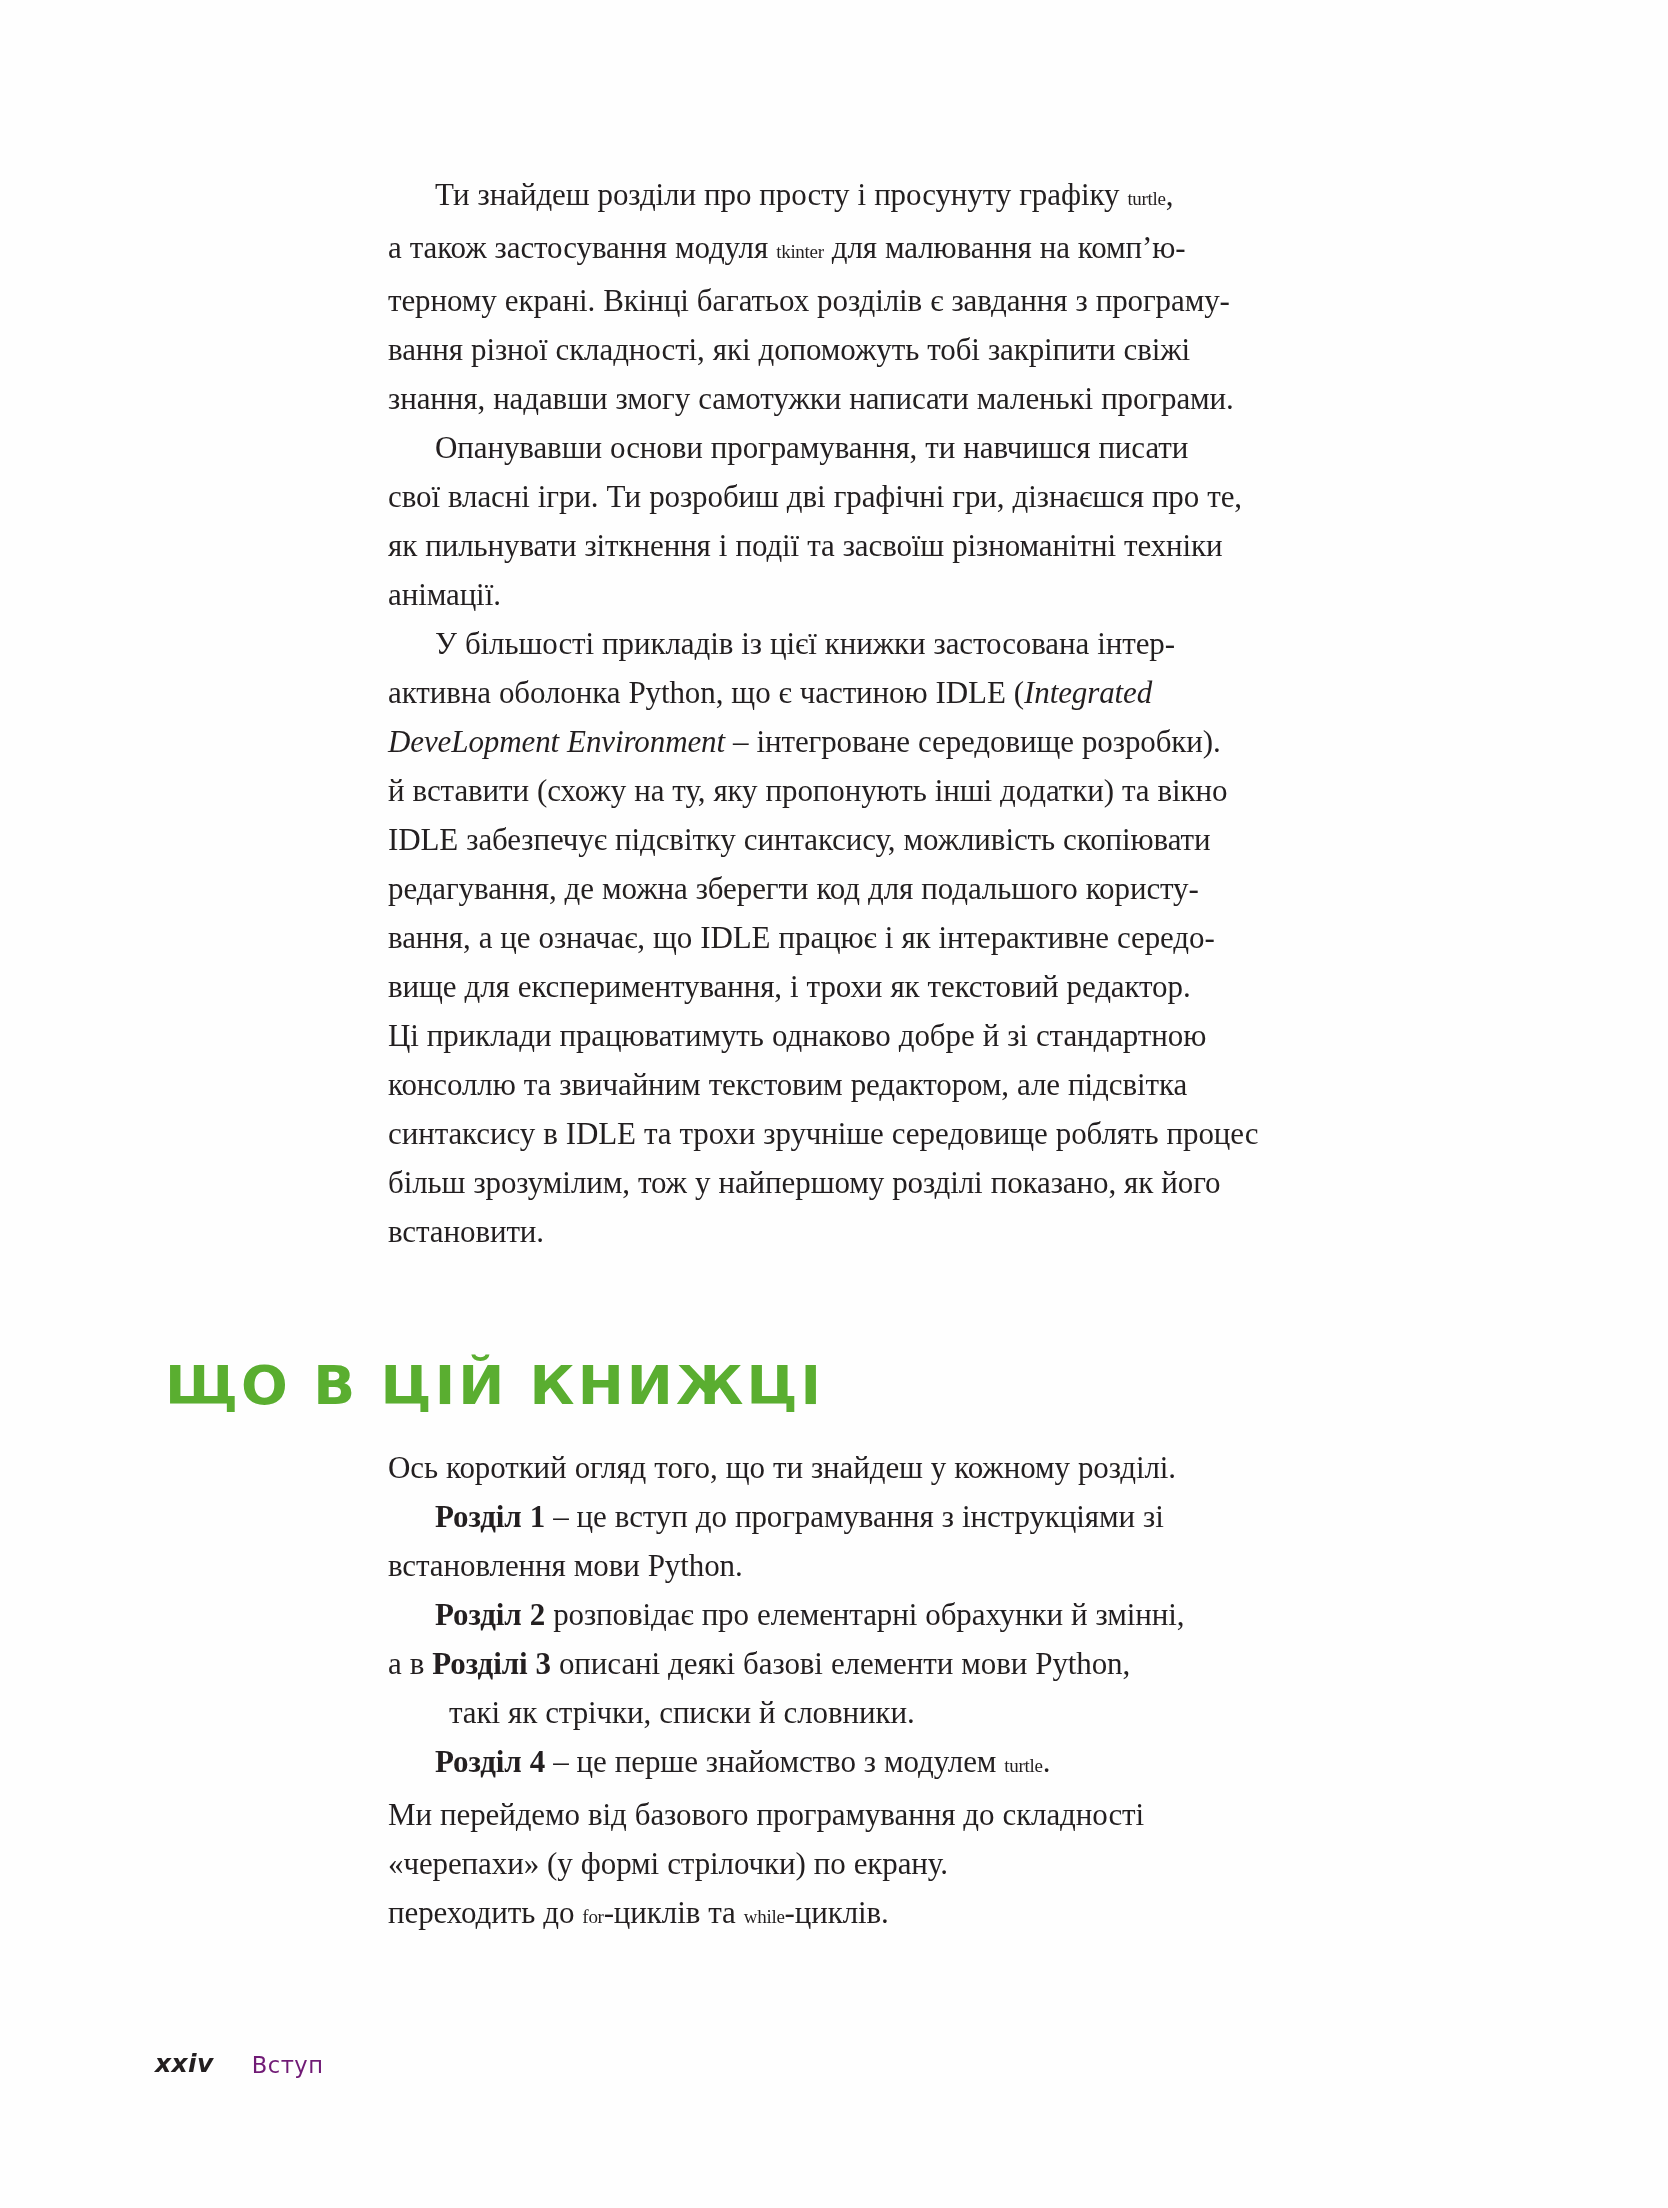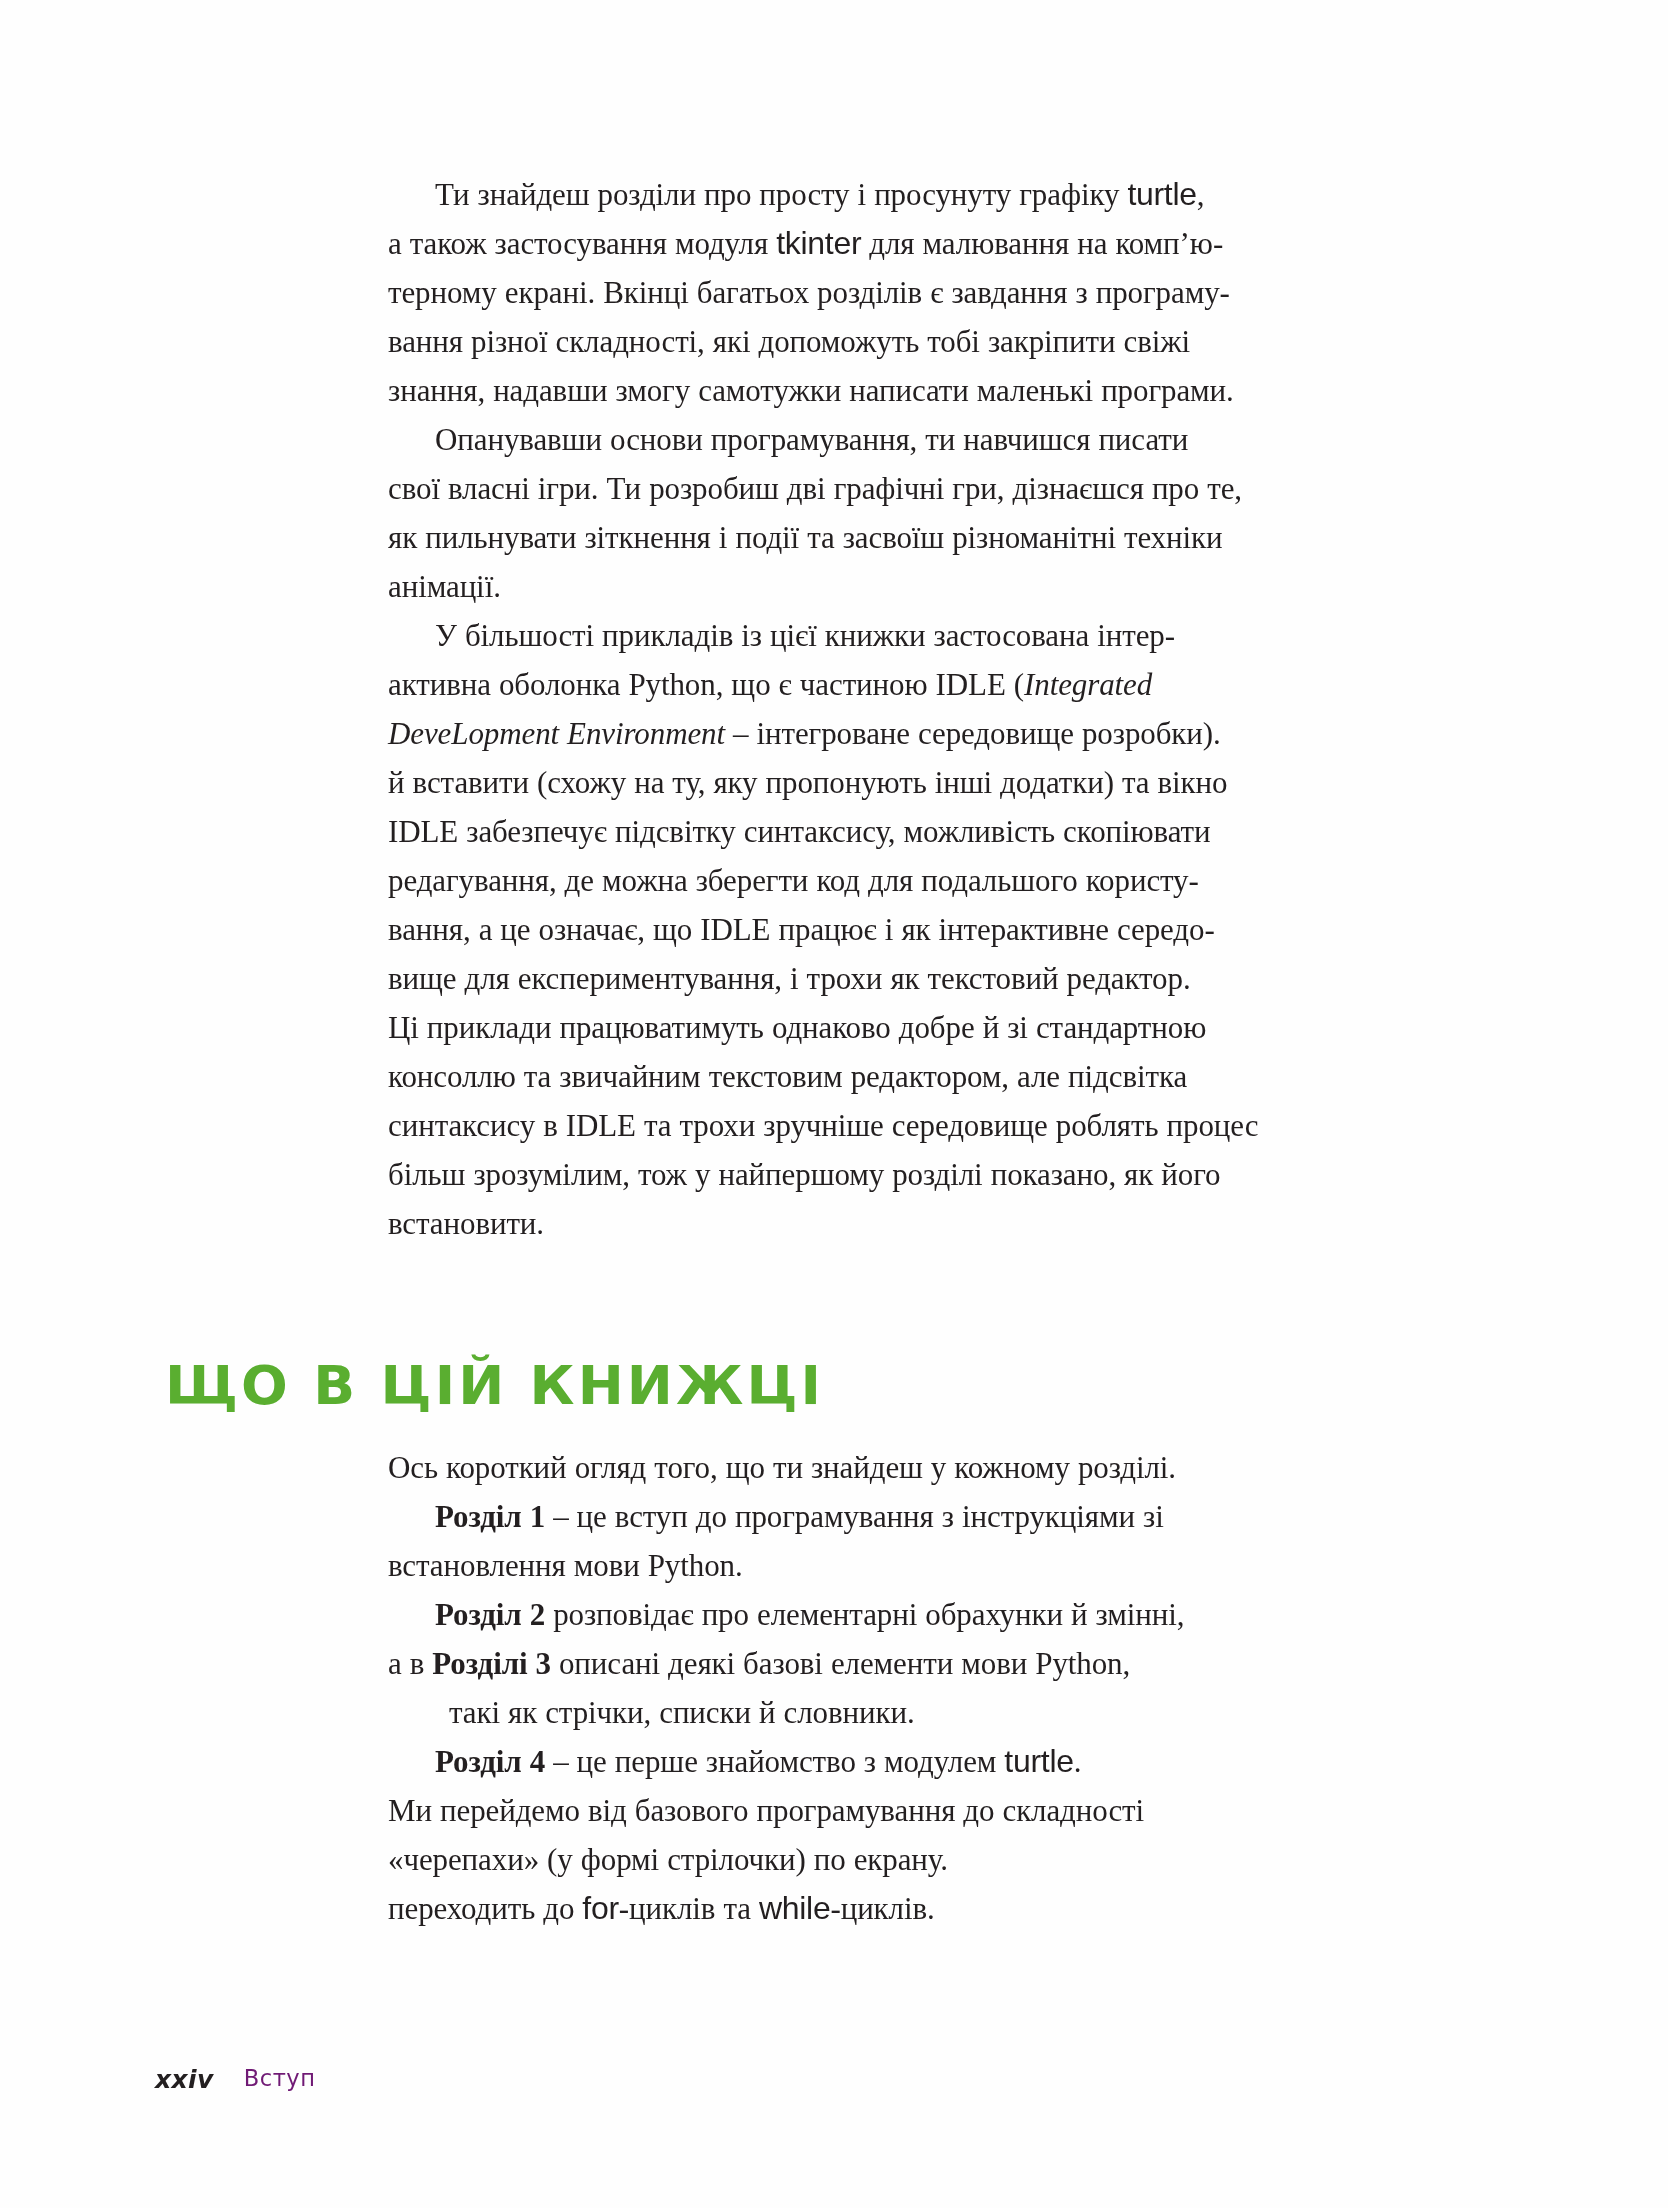--- a/index.html
+++ b/index.html
@@ -42,22 +42,22 @@
     word-spacing: 0.4px;
   }
   .para .ln {
     display: block;
     white-space: pre;
   }
   .ln.ind { padding-left: 47px; }
   .ln.ind2 { padding-left: 61px; }
 
   .mono {
-    font-family: Liberation Sans, sans-serif;
-    font-size: 32px;
+    font-family: Liberation Serif, serif;
+    font-size: 19px;
     letter-spacing: -0.3px;
   }
   .ital {
     font-style: italic;
     text-align: center;
   }
   .bld {
     font-weight: bold;
   }
 
@@ -84,23 +84,22 @@
     top: 1443px;
     width: 1102px;
   }
 
   
   .footer {
     position: absolute;
     left: 155px;
     top: 2049px;
     display: flex;
-    align-items: flex-start;
-    gap: 30px;
-    margin-top: 16px;
+    align-items: flex-end;
+    gap: 38px;
   }
   .folio {
     font-family: "DejaVu Sans", "Liberation Sans", sans-serif;
     font-weight: bold;
     font-size: 25px;
     font-style: italic;
     color: #231f20;
     letter-spacing: 0.4px;
   }
   .running-head {

